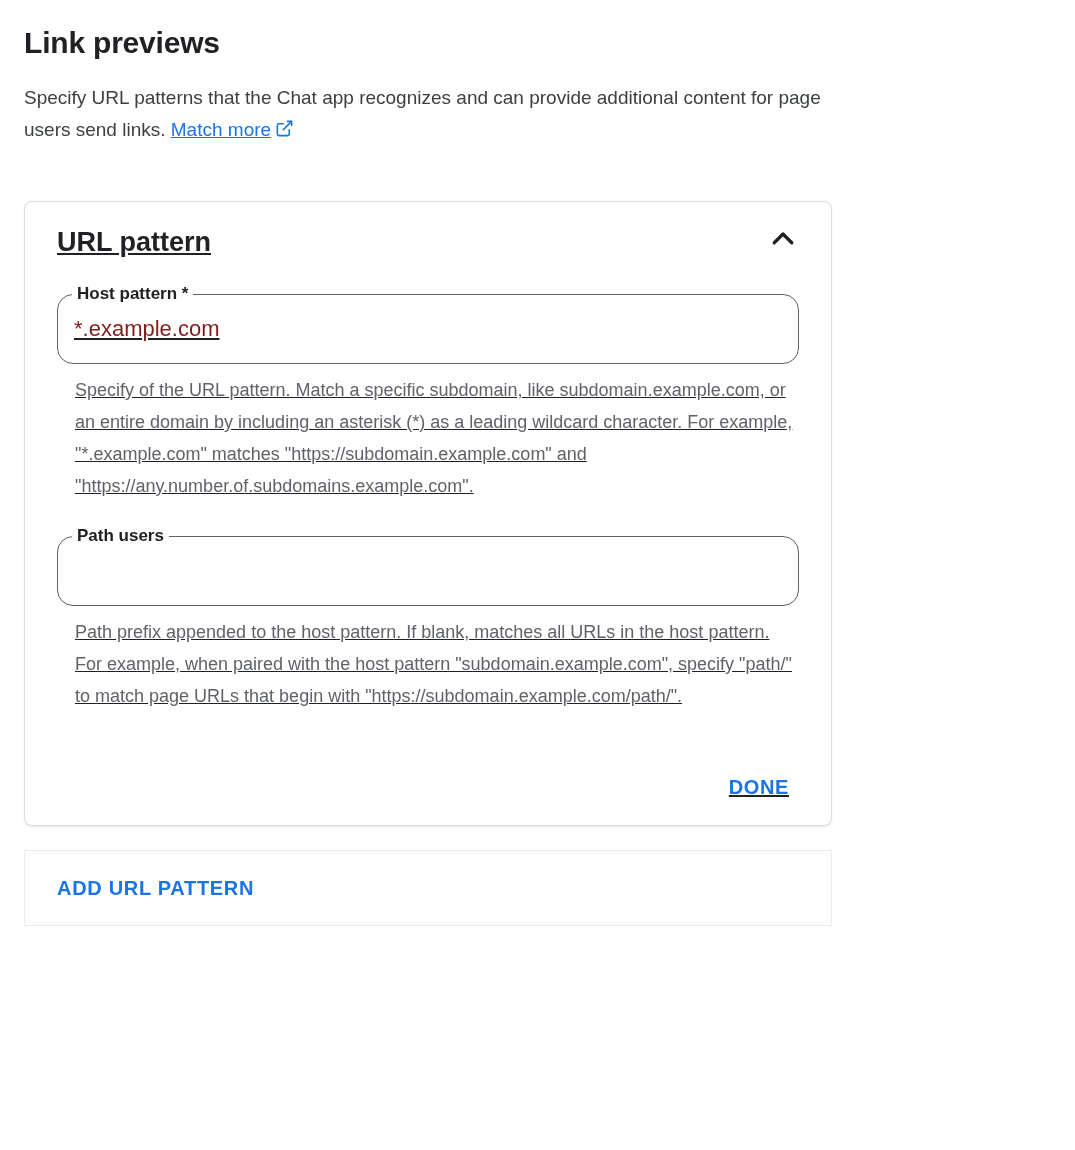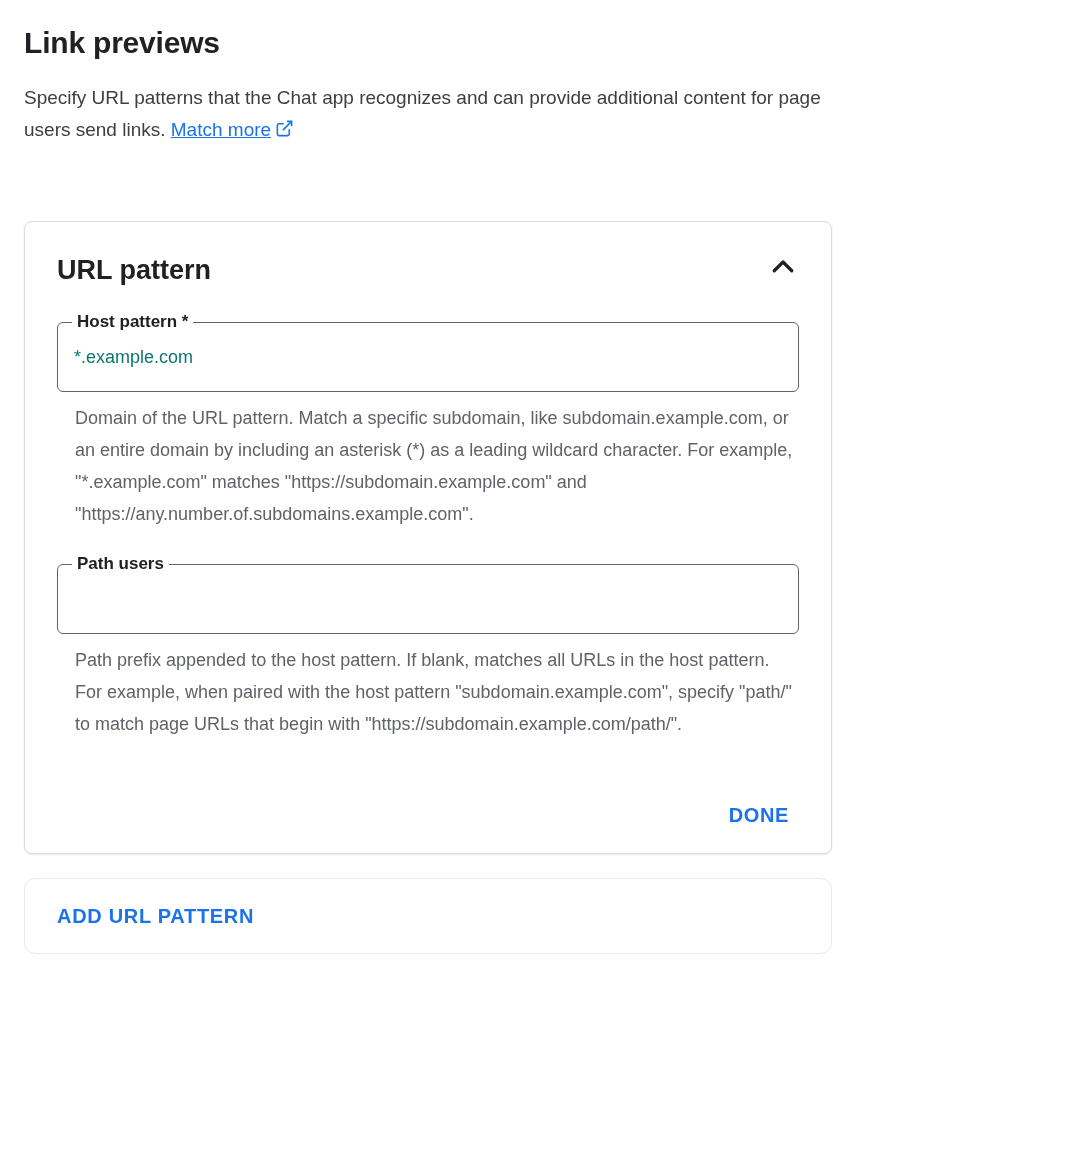--- a/index.html
+++ b/index.html
@@ -39,27 +39,28 @@
     text-decoration: underline;
     cursor: pointer;
     white-space: nowrap;
   }
   .ext-icon {
     display: inline-block;
     vertical-align: -2px;
     margin-left: 4px;
   }
   .card {
-    margin-top: 73px;
+    margin-top: 53px;
     border: 1px solid #dadce0;
     border-radius: 8px;
     background: #fff;
     box-shadow: 0 1px 2px rgba(60,64,67,0.12);
-    padding: 24px 32px 18px 32px;
+    padding: 16px 32px 18px 32px;
     position: relative;
+    text-decoration: underline;
   }
   .card-head {
     display: flex;
     align-items: center;
     justify-content: space-between;
   }
   .card-title {
     font-size: 27px;
     font-weight: bold;
     color: #202124;
@@ -78,43 +79,43 @@
     padding: 0;
     margin-right: -4px;
   }
   .field {
     margin-top: 34px;
     position: relative;
   }
   .outlined {
     position: relative;
     border: 1px solid #5f6368;
-    border-radius: 6px;
+    border-radius: 16px;
     height: 70px;
     display: flex;
     align-items: center;
     padding: 0 16px;
   }
   .outlined .legend {
     position: absolute;
     top: -12px;
     left: 14px;
     background: #ffffff;
     padding: 0 5px;
     font-size: 17px;
     font-weight: bold;
     color: #202124;
     line-height: 22px;
   }
   .outlined input {
     border: none;
     outline: none;
     font-family: "Liberation Sans", sans-serif;
-    font-size: 18px;
-    color: #0f766e;
+    font-size: 22px;
+    color: #7f1d1d;
     width: 100%;
     background: transparent;
     padding: 0;
   }
   .helper {
     font-size: 18px;
     line-height: 32px;
     color: #5f6368;
     margin-top: 10px;
     padding-left: 18px;
@@ -132,21 +133,21 @@
     font-family: "Liberation Sans", sans-serif;
     font-size: 20px;
     font-weight: bold;
     letter-spacing: 0.6px;
     cursor: pointer;
     padding: 8px 10px;
   }
   .add-row {
     margin-top: 24px;
     border: 1px solid #e8eaed;
-    border-radius: 11px;
+    border-radius: 2px;
     height: 76px;
     display: flex;
     align-items: center;
     padding: 0 32px;
     background: #fff;
   }
   .add-btn {
     background: transparent;
     border: none;
     color: #1a73e8;
@@ -183,21 +184,21 @@
             <polyline points="5 15 12 8 19 15"></polyline>
           </svg>
       </button>
     </div>
 
     <div class="field">
       <div class="outlined">
         <span class="legend">Host pattern *</span>
         <input type="text" value="*.example.com" style="">
       </div>
-      <div class="helper">Domain of the URL pattern. Match a specific subdomain, like subdomain.example.com, or an entire domain by including an asterisk (*) as a leading wildcard character. For example, "*.example.com" matches "https://subdomain.example.com" and "https://any.number.of.subdomains.example.com".</div>
+      <div class="helper">Specify of the URL pattern. Match a specific subdomain, like subdomain.example.com, or an entire domain by including an asterisk (*) as a leading wildcard character. For example, "*.example.com" matches "https://subdomain.example.com" and "https://any.number.of.subdomains.example.com".</div>
     </div>
 
     <div class="field">
       <div class="outlined">
         <span class="legend">Path users</span>
       </div>
       <div class="helper">Path prefix appended to the host pattern. If blank, matches all URLs in the host pattern. For example, when paired with the host pattern "subdomain.example.com", specify "path/" to match page URLs that begin with "https://subdomain.example.com/path/".</div>
     </div>
 
     <div class="card-actions">

